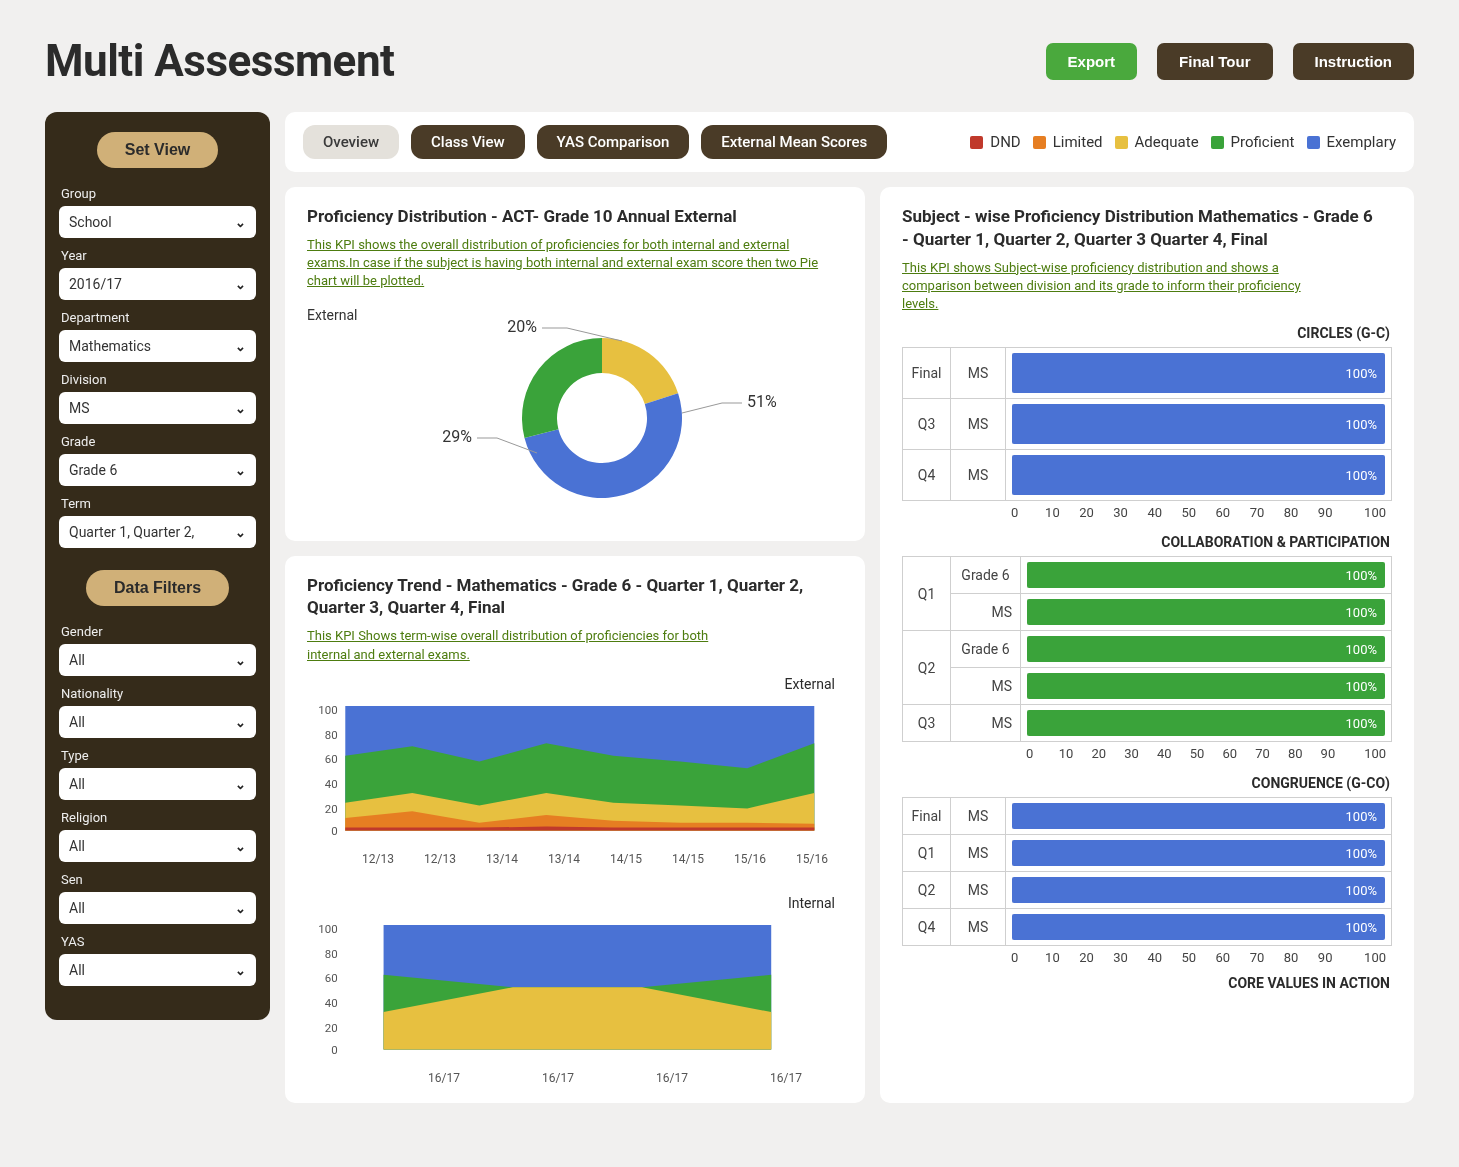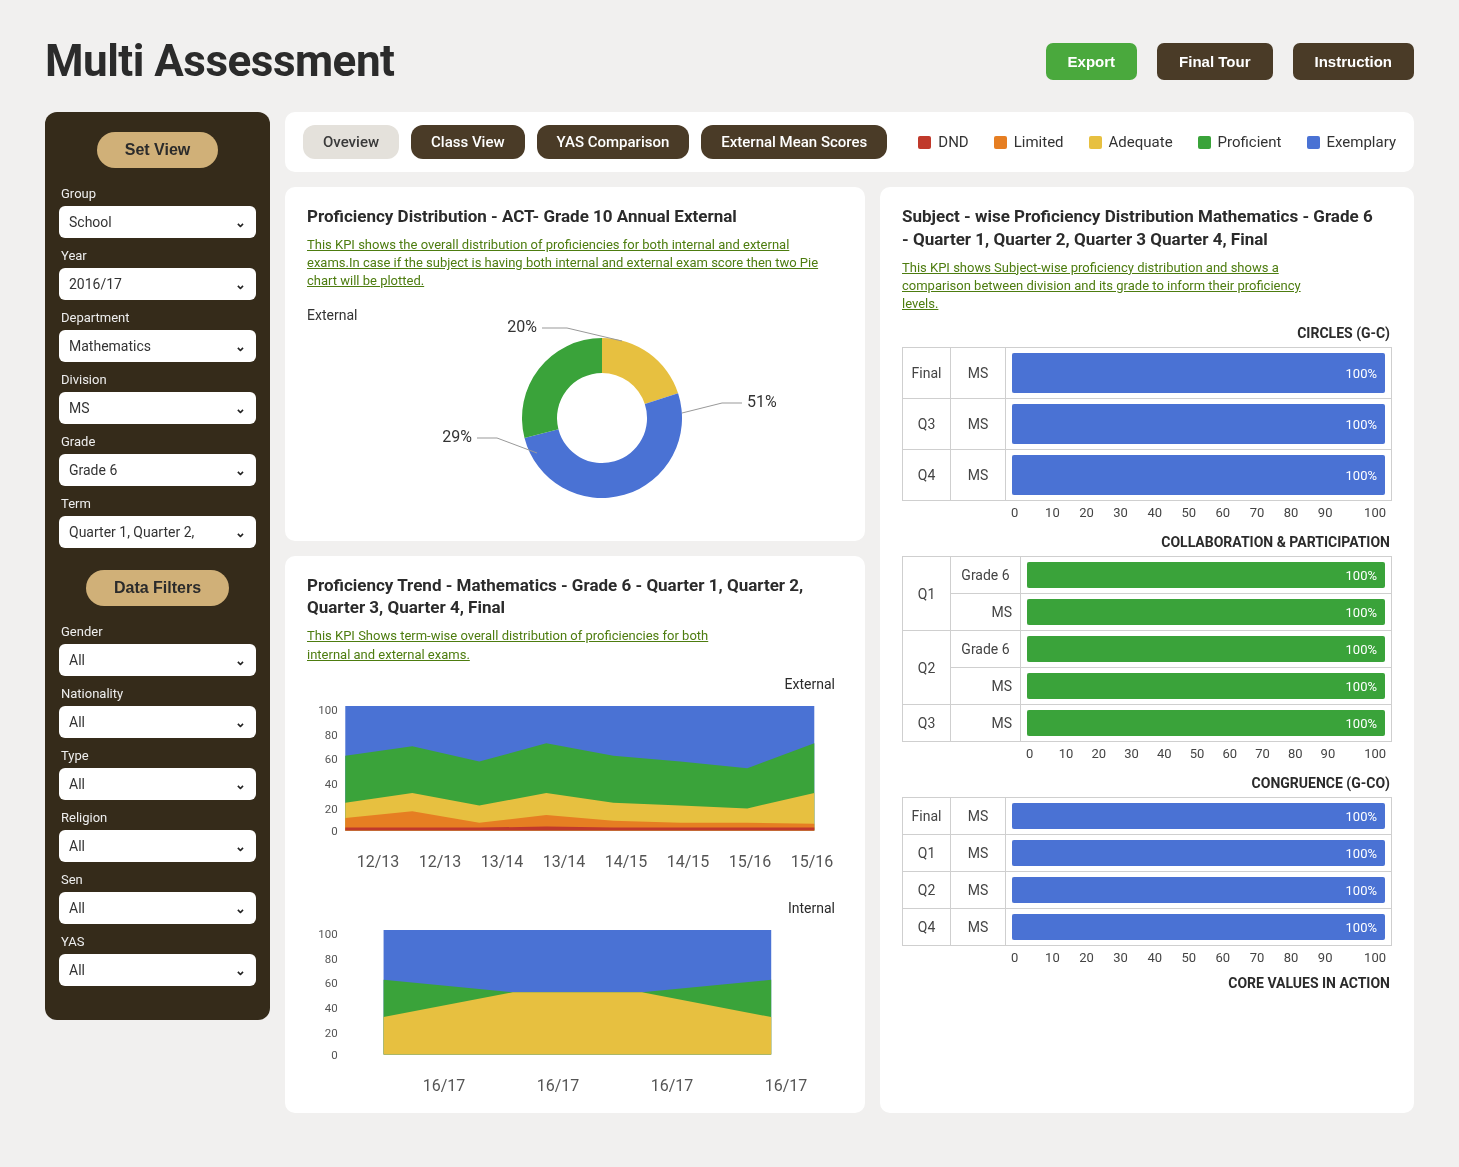--- a/index.html
+++ b/index.html
@@ -41,21 +41,21 @@
   }
   .select .chev { font-size: 13px; color: #222; font-weight: 700; }
 
   
   .content { flex: 1; display: flex; flex-direction: column; gap: 15px; }
   .tabs-card { background: #fff; border-radius: 10px; padding: 13px 18px; display: flex; align-items: center; justify-content: space-between; }
   .tabs { display: flex; gap: 12px; }
   .tab { padding: 8px 20px; border-radius: 12px; font-size: 15px; cursor: pointer; font-weight: 500; }
   .tab.active { background: #e4e1db; color: #3a3a3a; }
   .tab.dark { background: #4a3b27; color: #fff; }
-  .legend { display: flex; gap: 25px; align-items: center; font-size: 15px; color: #333; }
+  .legend { display: flex; gap: 12px; align-items: center; font-size: 15px; color: #333; }
   .legend-item { display: flex; align-items: center; gap: 7px; }
   .sw { width: 13px; height: 13px; border-radius: 2px; }
 
   .row { display: flex; gap: 15px; align-items: stretch; }
   .card { background: #fff; border-radius: 10px; padding: 18px 22px; }
   .card-title { font-size: 17px; font-weight: 700; margin-bottom: 8px; color: #2b2b2b; line-height: 1.35; }
   .card-desc { font-size: 13px; color: #4d7c0f; line-height: 1.4; margin-bottom: 12px; max-width: 560px; text-decoration: underline; }
   .subhead { font-size: 14px; font-weight: 700; text-align: right; margin: 4px 2px 6px; color: #2b2b2b; }
   .subhead-light { font-size: 14px; text-align: right; color: #2b2b2b; margin: 4px 8px 6px; }
 
@@ -75,21 +75,21 @@
   .hbar-table .barcell { padding: 5px 6px; position: relative; }
   .bar { height: 40px; border-radius: 2px; position: relative; display:flex; align-items:center; justify-content:flex-end; padding-right:8px; color:#fff; font-size:13px; }
   .bar.thin { height: 26px; }
   .grid-overlay { position:absolute; inset:5px 6px; display:flex; pointer-events:none; }
   .grid-overlay span { flex:1; border-left:1px solid rgba(0,0,0,0.07); }
   .axis { display:flex; font-size:13px; color:#444; padding: 4px 6px 0 6px; }
   .axis span { flex:1; text-align:left; }
 
   
   .area-chart { width:100%; }
-  .area-axis { display:flex; font-size:16px; color:#555; padding-left:40px; }
+  .area-axis { display:flex; font-size:12px; color:#555; padding-left:40px; }
   .area-axis span { flex:1; text-align:center; }
 </style>
 </head>
 <body>
 
 <div class="topbar">
   <div class="page-title">Multi Assessment</div>
   <div class="top-buttons">
     <button class="top-btn btn-green">Export</button>
     <button class="top-btn btn-brown">Final Tour</button>

